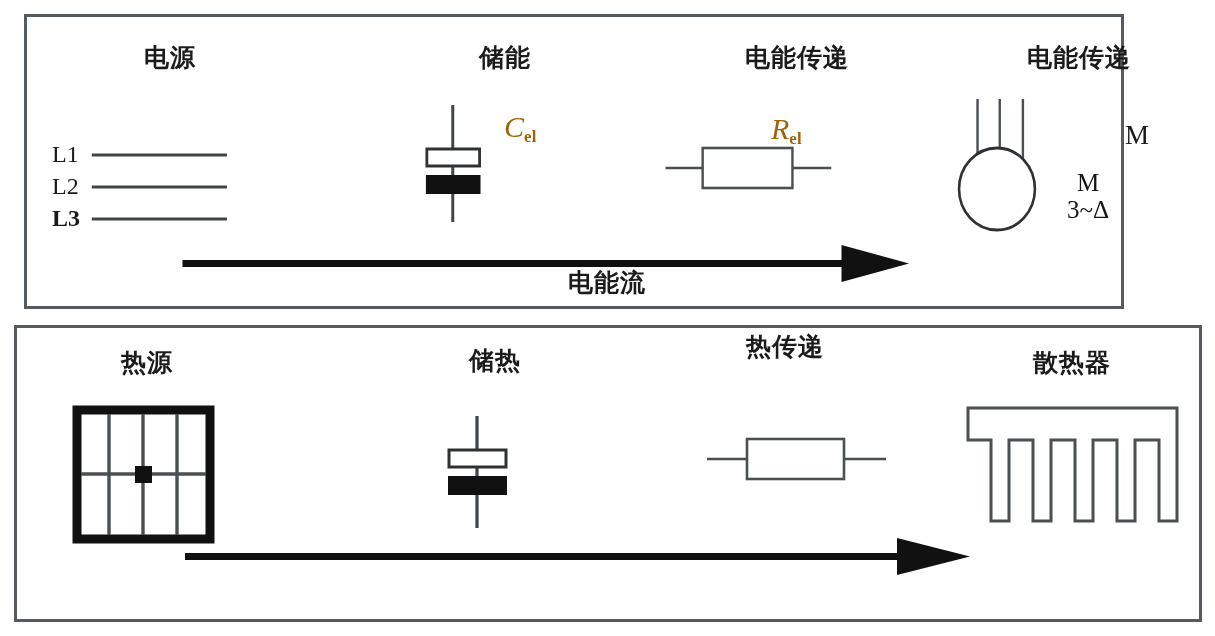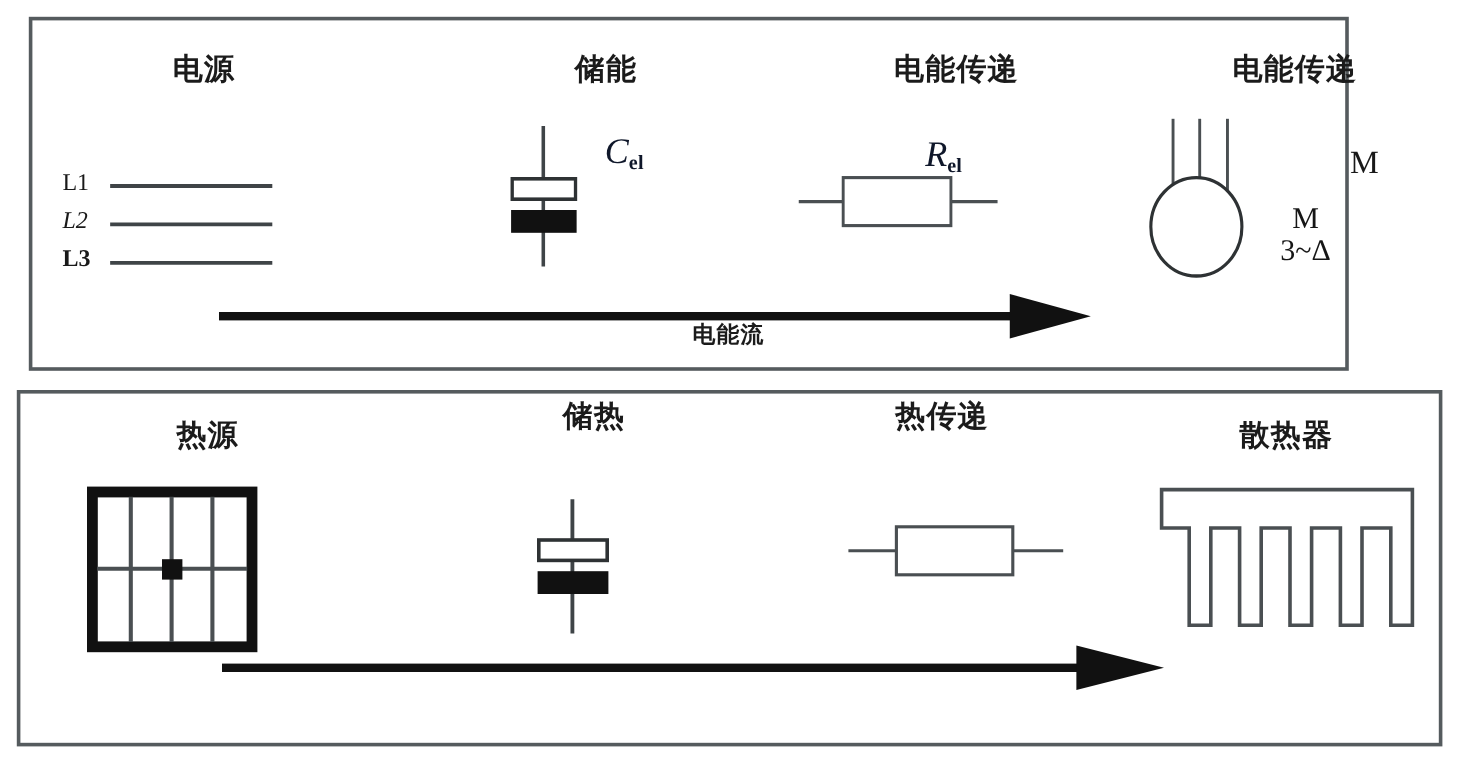--- a/index.html
+++ b/index.html
@@ -55,21 +55,21 @@
     overflow: visible;
     pointer-events: none;
   }
 
   
   .sym-label {
     position: absolute;
     font-family: "Liberation Serif", "DejaVu Serif", serif;
     font-size: 27px;
     line-height: 1;
-    color: #0f172a;
+    color: #a16207;
     white-space: nowrap;
     text-align: center;
   }
   .sym-label i {
     font-style: italic;
     font-size: 30px;
   }
   .sym-label sub {
     font-style: normal;
     font-size: 0.62em;
@@ -77,21 +77,21 @@
     vertical-align: baseline;
     position: relative;
     top: 5px;
     letter-spacing: 0.2px;
   }
 
   
   .phase-label {
     position: absolute;
     font-family: "Liberation Serif", "DejaVu Serif", serif;
-    font-size: 20px;
+    font-size: 24px;
     line-height: 1;
     color: #191919;
     white-space: nowrap;
   }
 
   
   .motor-text {
     position: absolute;
     font-family: "Liberation Serif", "DejaVu Serif", serif;
     font-size: 25px;
@@ -101,42 +101,42 @@
     text-align: center;
     transform: translateX(-50%);
   }
   .motor-text .line2 { font-size: 25px; letter-spacing: 0px; }
 
   
   .flow-caption {
     position: absolute;
     font-family: "DejaVu Sans", "Liberation Sans", sans-serif;
     font-weight: 700;
-    font-size: 19px;
+    font-size: 25px;
     line-height: 1;
     color: #1b1b1b;
     white-space: nowrap;
     transform: translateX(-50%);
     letter-spacing: 1px;
   }
 </style>
 </head>
 <body>
 
 <div id="page">
 
   <div class="panel" id="panel-electrical">
 
     <div class="stage-title" style="left:143px; top:28px;">电源</div>
     <div class="stage-title" style="left:478px; top:28px;">储能</div>
     <div class="stage-title" style="left:770px; top:28px;">电能传递</div>
     <div class="stage-title" style="left:1052px; top:28px;">电能传递</div>
 
     <div class="phase-label" style="left:25px; top:125px;">L1</div>
-    <div class="phase-label" style="left:25px; top:157px;font-style:italic;">L2</div>
+    <div class="phase-label" style="left:25px; top:157px;">L2</div>
     <div class="phase-label" style="left:25px; top:189px;font-weight:bold;">L3</div>
 
     <div class="sym-label" style="left:477px; top:95px;">
       <i>C</i><sub>el</sub>
     </div>
 
     <div class="sym-label" style="left:744px; top:97px;">
       <i>R</i><sub>el</sub>
     </div>
 
@@ -180,22 +180,22 @@
 
       <g>
         <rect x="168" y="243" width="720" height="7" fill="#111111"></rect>
         <polygon points="880,228 953,246.5 880,265" fill="#111111"></polygon>
       </g>
     </svg>
   </div>
 
   <div class="panel" id="panel-thermal">
 
-    <div class="stage-title" style="left:130px; top:22px;margin-left:26px;">热源</div>
-    <div class="stage-title" style="left:478px; top:8px;font-family:Liberation Mono, monospace;">储热</div>
+    <div class="stage-title" style="left:130px; top:22px;">热源</div>
+    <div class="stage-title" style="left:478px; top:20px;">储热</div>
     <div class="stage-title" style="left:768px; top:6px;">热传递</div>
     <div class="stage-title" style="left:1055px; top:22px;">散热器</div>
 
     <svg class="art" viewBox="0 0 1182 291" preserveAspectRatio="none" style="top:0;">
 
       <g>
         <rect x="60" y="82" width="133" height="129" fill="#ffffff" stroke="#111111" stroke-width="9"></rect>
         <g stroke="#4a4f52" stroke-width="3.4">
           <line x1="92" y1="86" x2="92" y2="207"></line>
           <line x1="126" y1="86" x2="126" y2="207"></line>

